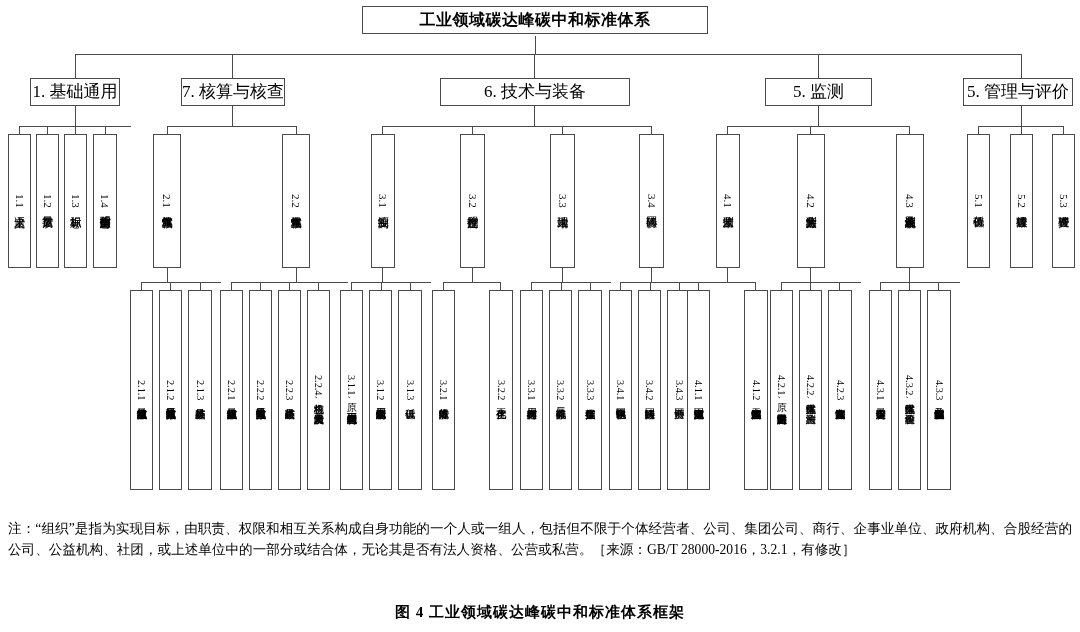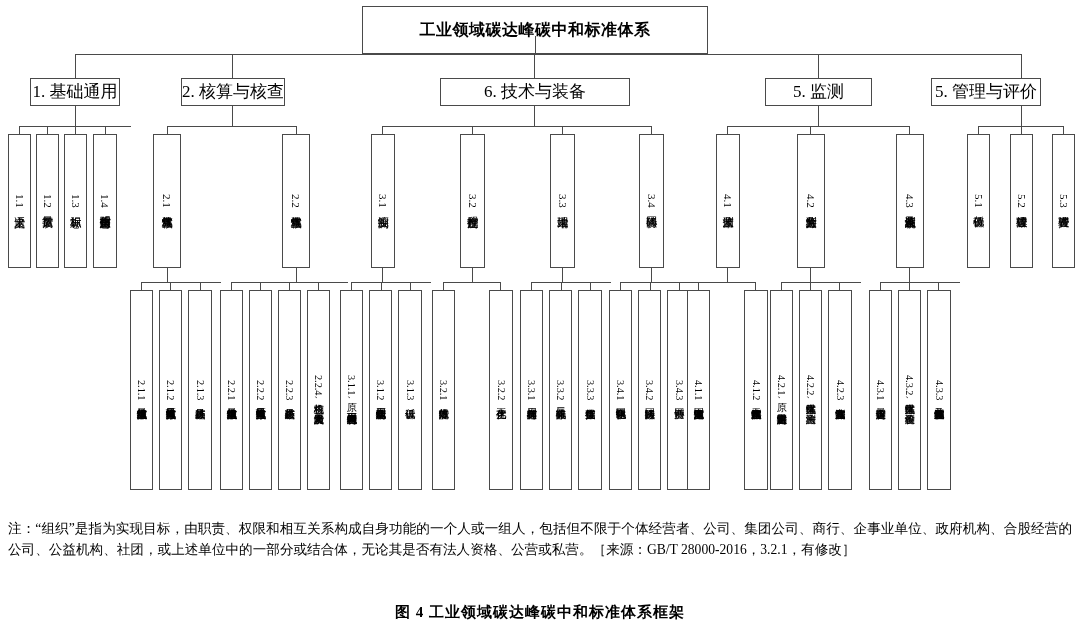--- a/index.html
+++ b/index.html
@@ -78,37 +78,37 @@
     font-size: 15px;
     font-weight: bold;
     letter-spacing: 1px;
   }
 </style>
 </head>
 <body>
 
 <div id="canvas">
 
-  <div class="box root" style="left:362px; top:6px; width:346px; height:48px;">工业领域碳达峰碳中和标准体系</div>
+  <div class="box root" style="left:362px; top:6px; width:346px; height:28px;">工业领域碳达峰碳中和标准体系</div>
 
   <div class="line vline" style="left:535px; top:36px; height:18px;"></div>
 
   <div class="line hline" style="left:75px; top:54px; width:947px;"></div>
 
   <div class="line vline" style="left:75px;  top:54px; height:24px;"></div>
   <div class="line vline" style="left:232px; top:54px; height:24px;"></div>
   <div class="line vline" style="left:534px; top:54px; height:24px;"></div>
   <div class="line vline" style="left:818px; top:54px; height:24px;"></div>
   <div class="line vline" style="left:1021px;top:54px; height:24px;"></div>
 
   <div class="box l1" style="left:30px; top:78px; width:90px; height:28px;">1. 基础通用</div>
-  <div class="box l1" style="left:181px; top:78px; width:104px; height:28px;">2. 核算与核查</div>
+  <div class="box l1" style="left:181px; top:78px; width:104px; height:28px;">7. 核算与核查</div>
   <div class="box l1" style="left:440px; top:78px; width:190px; height:28px;">6. 技术与装备</div>
   <div class="box l1" style="left:765px; top:78px; width:107px; height:28px;">5. 监测</div>
-  <div class="box l1" style="left:931px; top:78px; width:110px; height:28px;">5. 管理与评价</div>
+  <div class="box l1" style="left:963px; top:78px; width:110px; height:28px;">5. 管理与评价</div>
 
   <div class="line vline" style="left:75px; top:106px; height:20px;"></div>
   <div class="line hline" style="left:19px; top:126px; width:112px;"></div>
   <div class="line vline" style="left:19px;  top:126px; height:8px;"></div>
   <div class="line vline" style="left:47px;  top:126px; height:8px;"></div>
   <div class="line vline" style="left:75px;  top:126px; height:8px;"></div>
   <div class="line vline" style="left:105px; top:126px; height:8px;"></div>
 
   <div class="box vert" style="left:8px;  top:134px; width:23px; height:134px;">1.1术语定义</div>
   <div class="box vert" style="left:36px; top:134px; width:23px; height:134px;">1.2数据质量</div>

